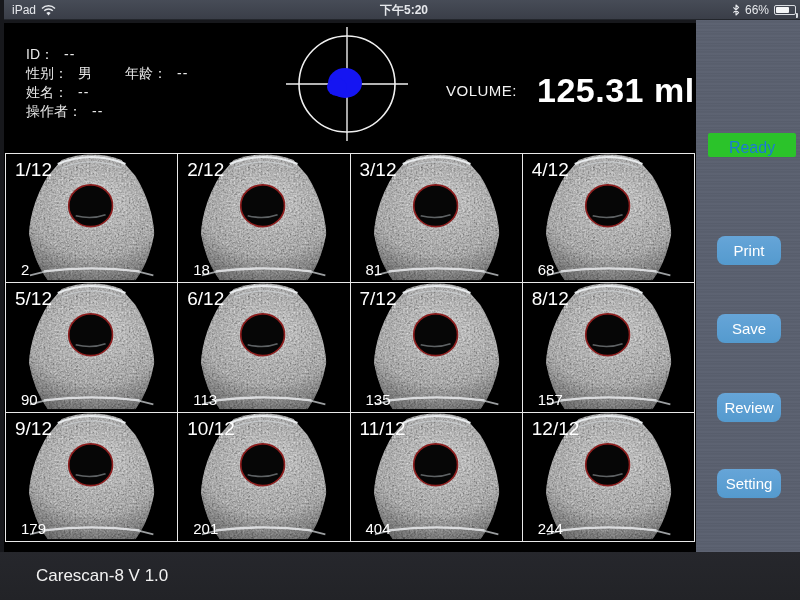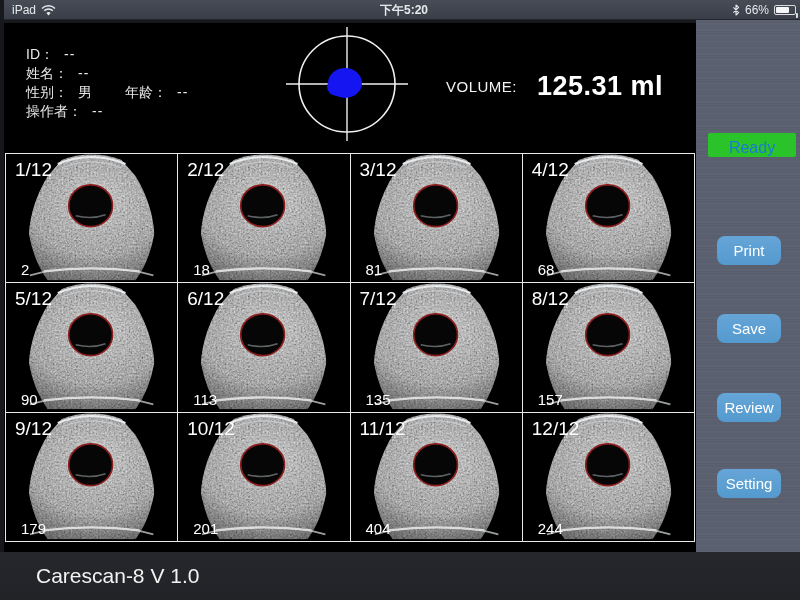--- a/index.html
+++ b/index.html
@@ -21,21 +21,21 @@
   .main-panel { position:absolute; left:4px; top:23px; width:692px; height:529px; background:#000; }
 
   .patient-info { position:absolute; left:22px; top:22px; color:#e8e8e8; font-size:14px; line-height:19px; }
   .patient-info .val { margin-left:10px; letter-spacing:1px; }
   .patient-info .age-label { margin-left:32px; }
 
   .crosshair-wrap { position:absolute; left:278px; top:0px; width:130px; height:124px; }
 
   .volume-row { position:absolute; left:442px; top:48px; display:flex; align-items:center; gap:20px; color:#fff; }
   .volume-label { font-size:15px; letter-spacing:0.5px; color:#f2f2f2; }
-  .volume-value { font-size:27px; font-weight:bold; letter-spacing:0.5px; }
+  .volume-value { font-size:34px; font-weight:bold; letter-spacing:0.5px; }
 
   
   .grid { position:absolute; left:1px; top:130px; width:690px; height:389px;
     display:grid; grid-template-columns:repeat(4,1fr); grid-template-rows:repeat(3,1fr);
     gap:1px; background:#e9e9e9; border:1px solid #e9e9e9; }
   .cell { position:relative; background:#000; overflow:hidden; }
   .cell svg.us { position:absolute; inset:0; width:100%; height:100%; }
   .cell-label { position:absolute; top:5px; left:9px; color:#fff; font-size:19px; }
   .cell-frame { position:absolute; bottom:4px; left:15px; color:#fff; font-size:15px; }
 
@@ -46,21 +46,21 @@
     display:flex; align-items:flex-end; justify-content:center;
     font-size:16px; border-radius:2px; }
   .side-btn { position:absolute; left:21px; width:64px; height:29px;
     background:linear-gradient(#66a5d8,#549ace); color:#fff; font-size:15px;
     border:none; border-radius:8px; display:flex; align-items:center; justify-content:center;
     font-family:"Liberation Sans", sans-serif; cursor:pointer; }
   .btn-print { top:216px; } .btn-save { top:294px; } .btn-review { top:373px; } .btn-setting { top:449px; }
 
   
   .footer { position:absolute; left:0; bottom:0; width:800px; height:48px;
-    background:linear-gradient(#26272c,#222327); color:#f2f2f2; font-size:21px;
+    background:linear-gradient(#26272c,#222327); color:#f2f2f2; font-size:17px;
     display:flex; align-items:center; padding-left:36px; }
 
   .defs-holder { position:absolute; width:0; height:0; overflow:hidden; }
 </style>
 </head>
 <body>
 
 <div class="screen">
 
   <svg class="defs-holder" aria-hidden="true">
@@ -104,24 +104,24 @@
     </div>
   </div>
 
   <div class="main-panel">
 
     <div class="patient-info">
       <div>
         <span>ID：</span><span class="val">--</span>
       </div>
       <div>
-        <span>姓名：</span><span class="val">--</span>
+        <span>性别：</span><span class="val">男</span><span class="age-label">年龄：</span><span class="val">--</span>
       </div>
       <div>
-        <span>性别：</span><span class="val">男</span><span class="age-label">年龄：</span><span class="val">--</span>
+        <span>姓名：</span><span class="val">--</span>
       </div>
       <div>
         <span>操作者：</span><span class="val">--</span>
       </div>
     </div>
 
     <div class="crosshair-wrap">
       <svg width="130" height="124" viewBox="0 0 130 124">
         <circle cx="65" cy="61" r="48" fill="none" stroke="#f0f0f0" stroke-width="1.6"></circle>
         <line x1="65" y1="4" x2="65" y2="118" stroke="#f0f0f0" stroke-width="1.4"></line>

